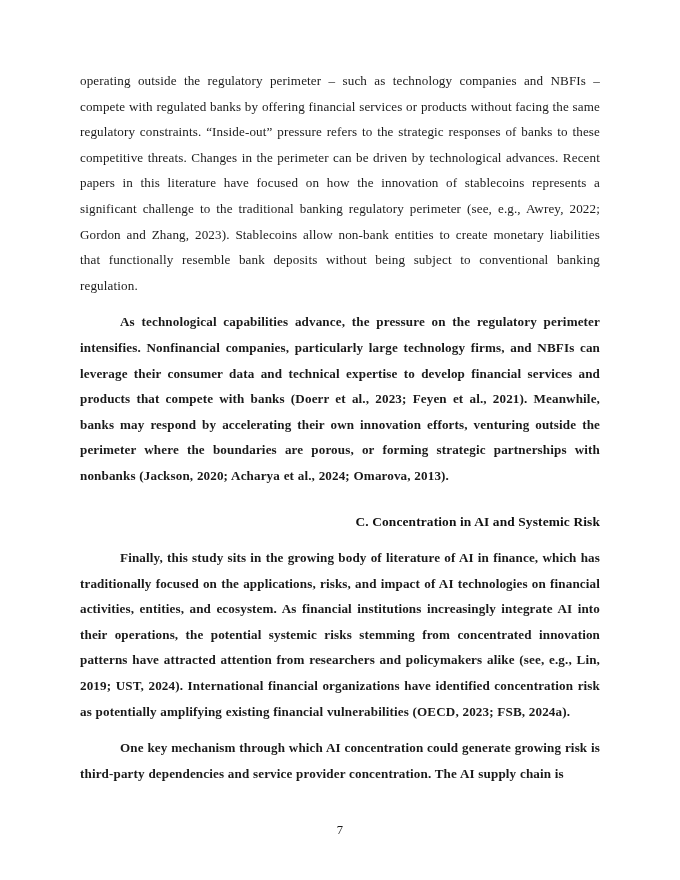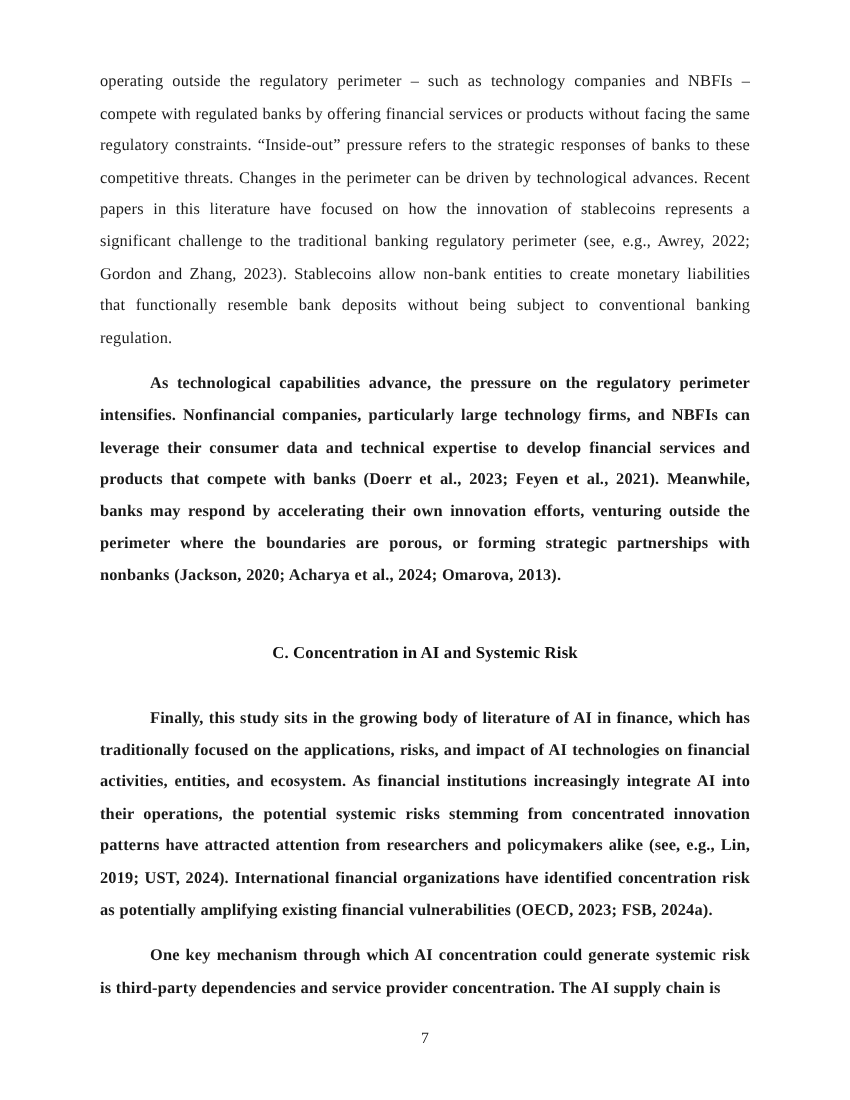--- a/index.html
+++ b/index.html
@@ -15,46 +15,46 @@
     position: relative;
     width: 680px;
     height: 880px;
     background: #ffffff;
     overflow: hidden;
     box-sizing: border-box;
   }
   .text-column {
     position: absolute;
     left: 80px;
-    top: 52px;
+    top: 68px;
     width: 520px;
   }
   p.body-par {
     margin: 0;
     font-size: 13.1px;
     line-height: 25.6px;
     text-align: justify;
     text-justify: inter-word;
     color: #1a1a1a;
     letter-spacing: 0.01em;
     word-spacing: 0.02em;
   }
   p.indent {
     text-indent: 40px;
     font-weight: bold;
   }
   p.noindent {
     text-indent: 0;
   }
   h2.section-heading {
-    margin: 16px;
+    margin: 0;
     font-size: 13.4px;
     line-height: 25.6px;
     font-weight: bold;
-    text-align: center;
+    text-align: right;
     color: #111111;
     letter-spacing: 0.01em;
   }
   .gap-par {
     height: 11px;
   }
   .gap-heading-before {
     height: 20px;
   }
   .gap-heading-after {
@@ -87,19 +87,19 @@
     <div class="gap-heading-before"></div>
 
     <h2 class="section-heading">C. Concentration in AI and Systemic Risk</h2>
 
     <div class="gap-heading-after"></div>
 
     <p class="body-par indent">Finally, this study sits in the growing body of literature of AI in finance, which has traditionally focused on the applications, risks, and impact of AI technologies on financial activities, entities, and ecosystem. As financial institutions increasingly integrate AI into their operations, the potential systemic risks stemming from concentrated innovation patterns have attracted attention from researchers and policymakers alike (see, e.g., Lin, 2019; UST, 2024). International financial organizations have identified concentration risk as potentially amplifying existing financial vulnerabilities (OECD, 2023; FSB, 2024a).</p>
 
     <div class="gap-par"></div>
 
-    <p class="body-par indent">One key mechanism through which AI concentration could generate systemic risk is third-party dependencies and service provider concentration. The AI supply chain is</p>
+    <p class="body-par indent">One key mechanism through which AI concentration could generate growing risk is third-party dependencies and service provider concentration. The AI supply chain is</p>
 
   </div>
 
   <div class="page-number">7</div>
 
 </div>
 
 </body></html>

